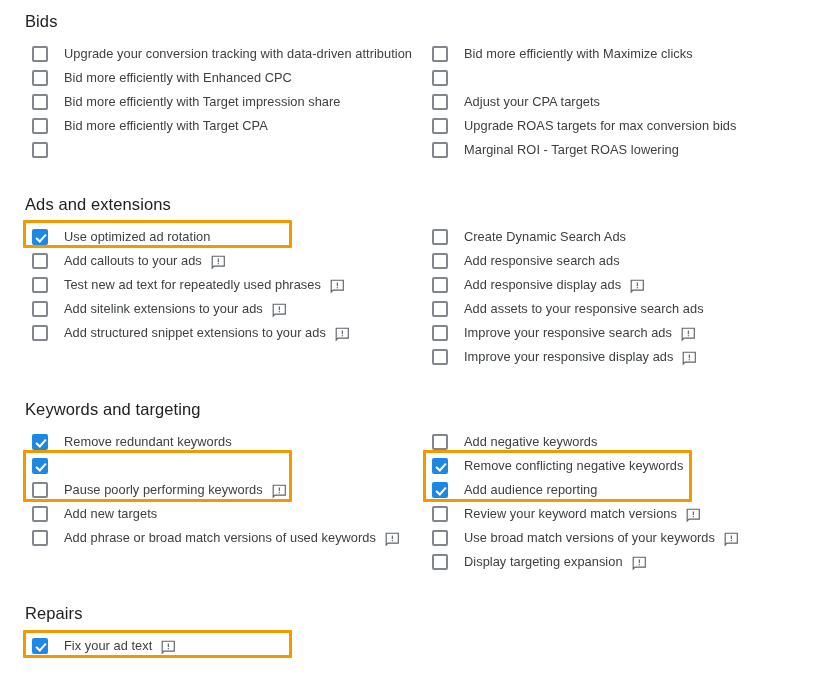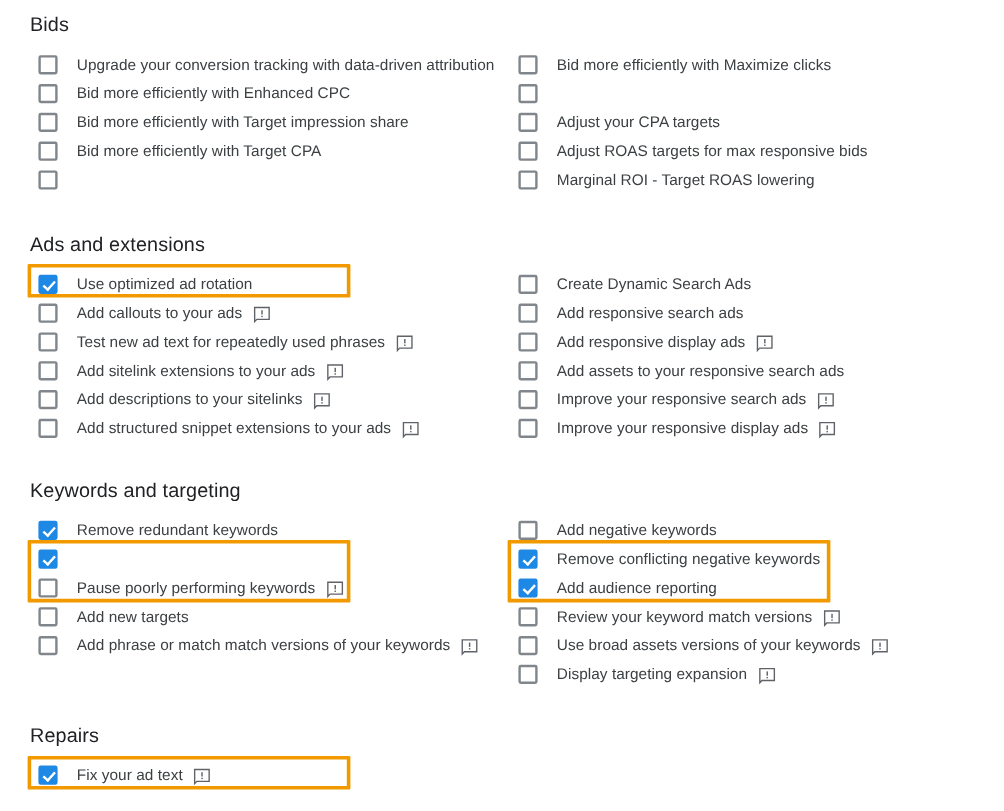--- a/index.html
+++ b/index.html
@@ -157,21 +157,21 @@
     <span class="cbox"></span>
 
   </div>
           <div class="row">
     <span class="cbox"></span>
     <span class="row-label">Adjust your CPA targets</span>
 
   </div>
           <div class="row">
     <span class="cbox"></span>
-    <span class="row-label">Adjust ROAS targets for max responsive bids</span>
+    <span class="row-label">Upgrade ROAS targets for max conversion bids</span>
 
   </div>
           <div class="row">
     <span class="cbox"></span>
     <span class="row-label">Marginal ROI - Target ROAS lowering</span>
 
   </div>
         </div>
   </div>
       <div class="section" style="top: 195px;">
@@ -210,31 +210,20 @@
     <span class="callout-icon">
       <svg width="15" height="15" viewBox="0 0 15 15" aria-hidden="true">
         <path d="M1.2 1.2 H13.3 V11.1 H3.0 L1.2 13.0 Z" fill="none" stroke="#5f6368" stroke-width="1.15" stroke-linejoin="miter"></path>
         <rect x="6.75" y="3.5" width="1.2" height="3.6" fill="#5f6368"></rect>
         <rect x="6.75" y="8.1" width="1.2" height="1.2" fill="#5f6368"></rect>
       </svg>
     </span>
   </div>
           <div class="row">
     <span class="cbox"></span>
-    <span class="row-label">Add descriptions to your sitelinks</span>
-    <span class="callout-icon">
-      <svg width="15" height="15" viewBox="0 0 15 15" aria-hidden="true">
-        <path d="M1.2 1.2 H13.3 V11.1 H3.0 L1.2 13.0 Z" fill="none" stroke="#5f6368" stroke-width="1.15" stroke-linejoin="miter"></path>
-        <rect x="6.75" y="3.5" width="1.2" height="3.6" fill="#5f6368"></rect>
-        <rect x="6.75" y="8.1" width="1.2" height="1.2" fill="#5f6368"></rect>
-      </svg>
-    </span>
-  </div>
-          <div class="row">
-    <span class="cbox"></span>
     <span class="row-label">Add structured snippet extensions to your ads</span>
     <span class="callout-icon">
       <svg width="15" height="15" viewBox="0 0 15 15" aria-hidden="true">
         <path d="M1.2 1.2 H13.3 V11.1 H3.0 L1.2 13.0 Z" fill="none" stroke="#5f6368" stroke-width="1.15" stroke-linejoin="miter"></path>
         <rect x="6.75" y="3.5" width="1.2" height="3.6" fill="#5f6368"></rect>
         <rect x="6.75" y="8.1" width="1.2" height="1.2" fill="#5f6368"></rect>
       </svg>
     </span>
   </div>
         </div>
@@ -312,21 +301,21 @@
       </svg>
     </span>
   </div>
           <div class="row">
     <span class="cbox"></span>
     <span class="row-label">Add new targets</span>
 
   </div>
           <div class="row">
     <span class="cbox"></span>
-    <span class="row-label">Add phrase or match match versions of your keywords</span>
+    <span class="row-label">Add phrase or broad match versions of used keywords</span>
     <span class="callout-icon">
       <svg width="15" height="15" viewBox="0 0 15 15" aria-hidden="true">
         <path d="M1.2 1.2 H13.3 V11.1 H3.0 L1.2 13.0 Z" fill="none" stroke="#5f6368" stroke-width="1.15" stroke-linejoin="miter"></path>
         <rect x="6.75" y="3.5" width="1.2" height="3.6" fill="#5f6368"></rect>
         <rect x="6.75" y="8.1" width="1.2" height="1.2" fill="#5f6368"></rect>
       </svg>
     </span>
   </div>
         </div>
     <div class="col col-right">
@@ -351,21 +340,21 @@
     <span class="callout-icon">
       <svg width="15" height="15" viewBox="0 0 15 15" aria-hidden="true">
         <path d="M1.2 1.2 H13.3 V11.1 H3.0 L1.2 13.0 Z" fill="none" stroke="#5f6368" stroke-width="1.15" stroke-linejoin="miter"></path>
         <rect x="6.75" y="3.5" width="1.2" height="3.6" fill="#5f6368"></rect>
         <rect x="6.75" y="8.1" width="1.2" height="1.2" fill="#5f6368"></rect>
       </svg>
     </span>
   </div>
           <div class="row">
     <span class="cbox"></span>
-    <span class="row-label">Use broad assets versions of your keywords</span>
+    <span class="row-label">Use broad match versions of your keywords</span>
     <span class="callout-icon">
       <svg width="15" height="15" viewBox="0 0 15 15" aria-hidden="true">
         <path d="M1.2 1.2 H13.3 V11.1 H3.0 L1.2 13.0 Z" fill="none" stroke="#5f6368" stroke-width="1.15" stroke-linejoin="miter"></path>
         <rect x="6.75" y="3.5" width="1.2" height="3.6" fill="#5f6368"></rect>
         <rect x="6.75" y="8.1" width="1.2" height="1.2" fill="#5f6368"></rect>
       </svg>
     </span>
   </div>
           <div class="row">
     <span class="cbox"></span>

